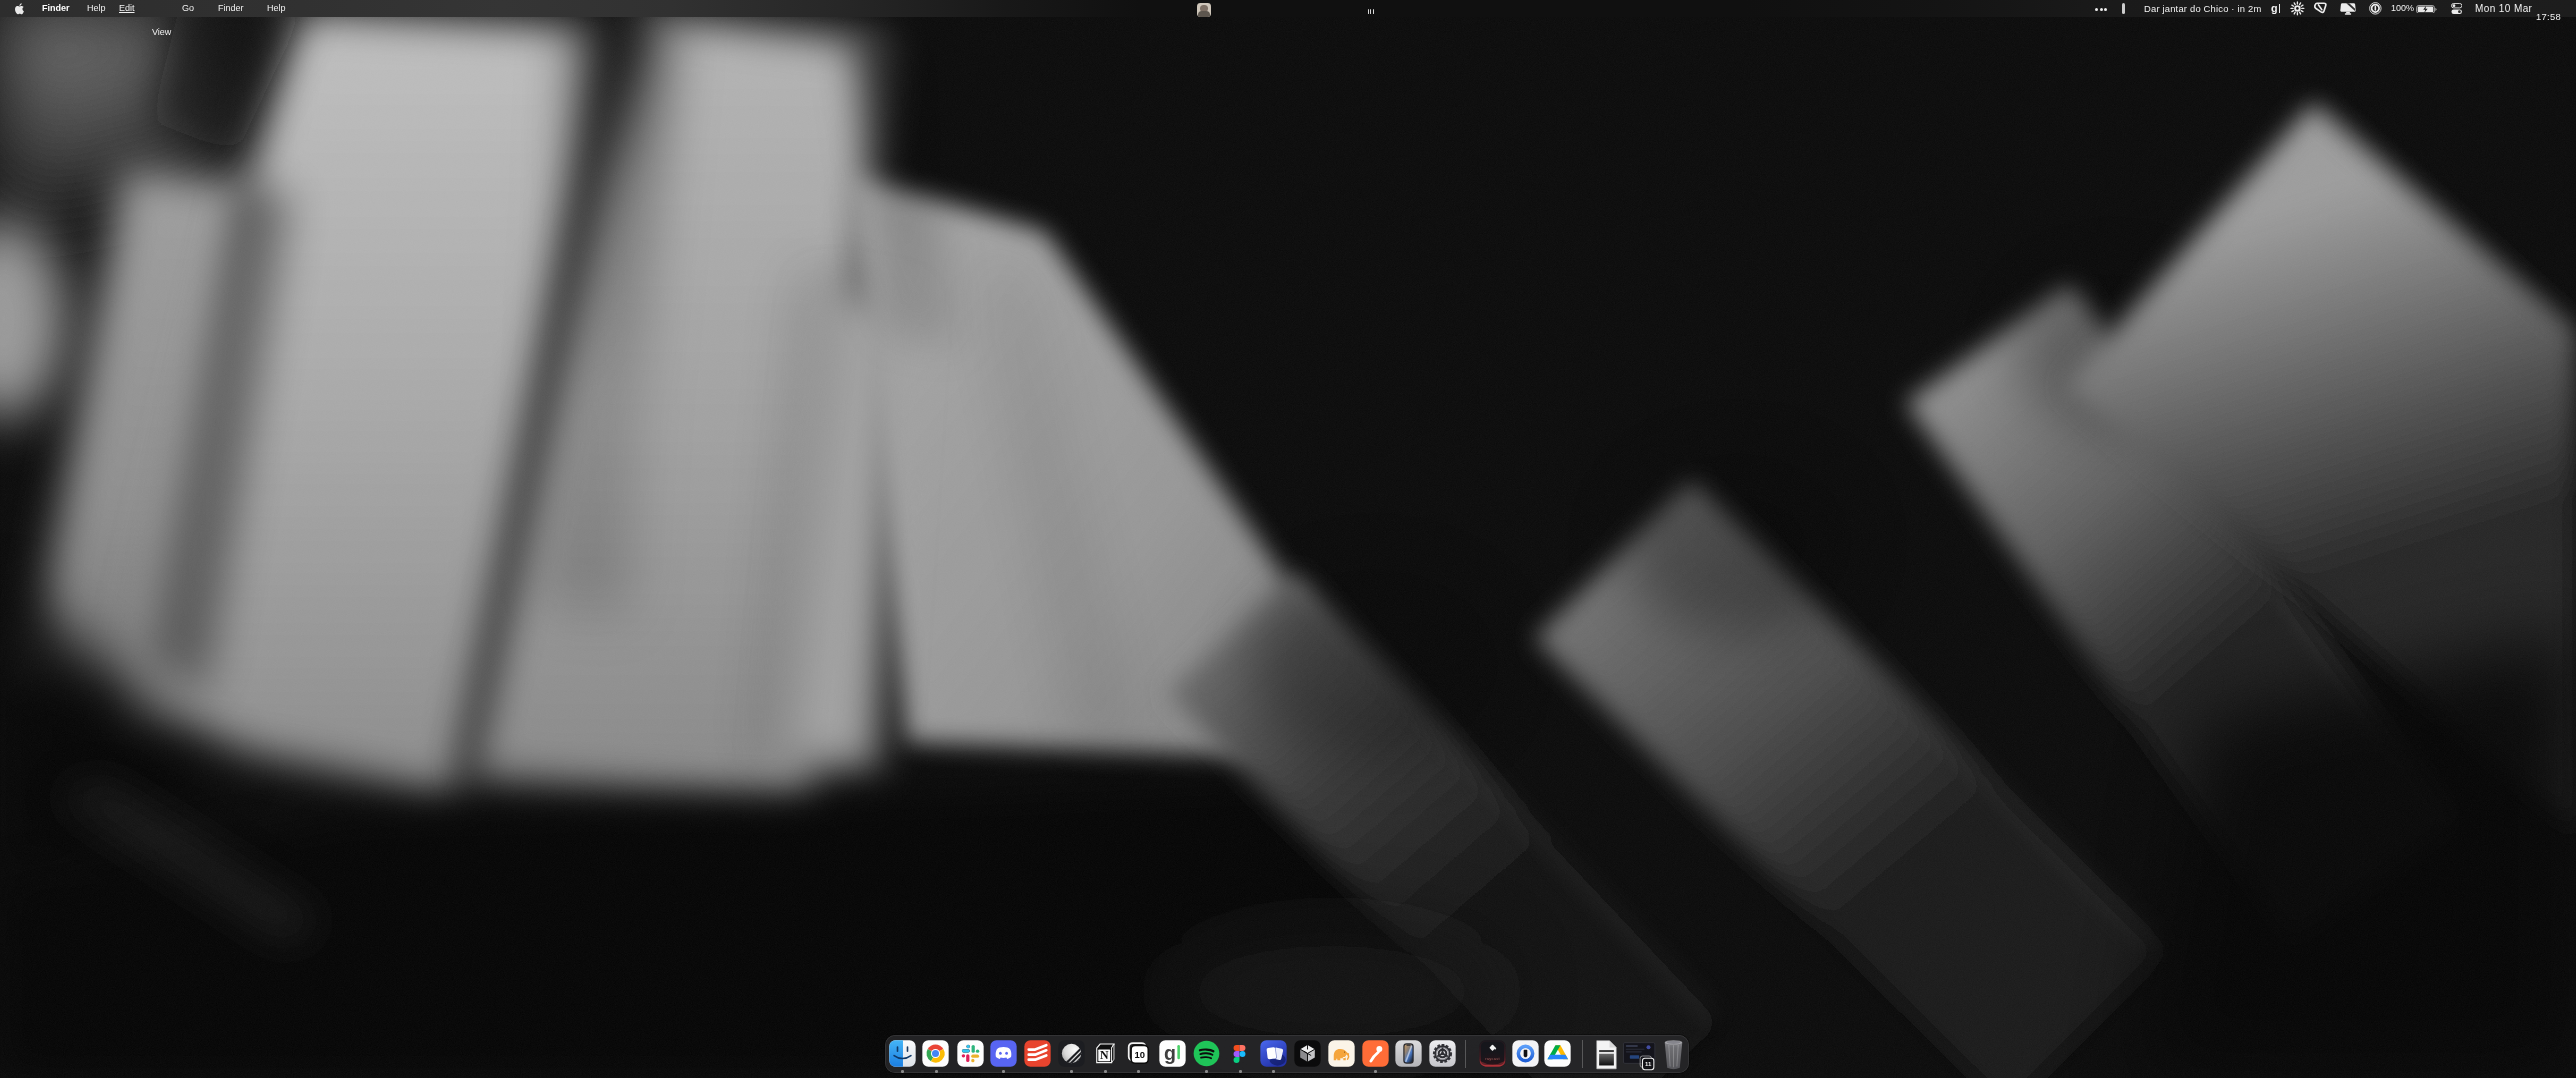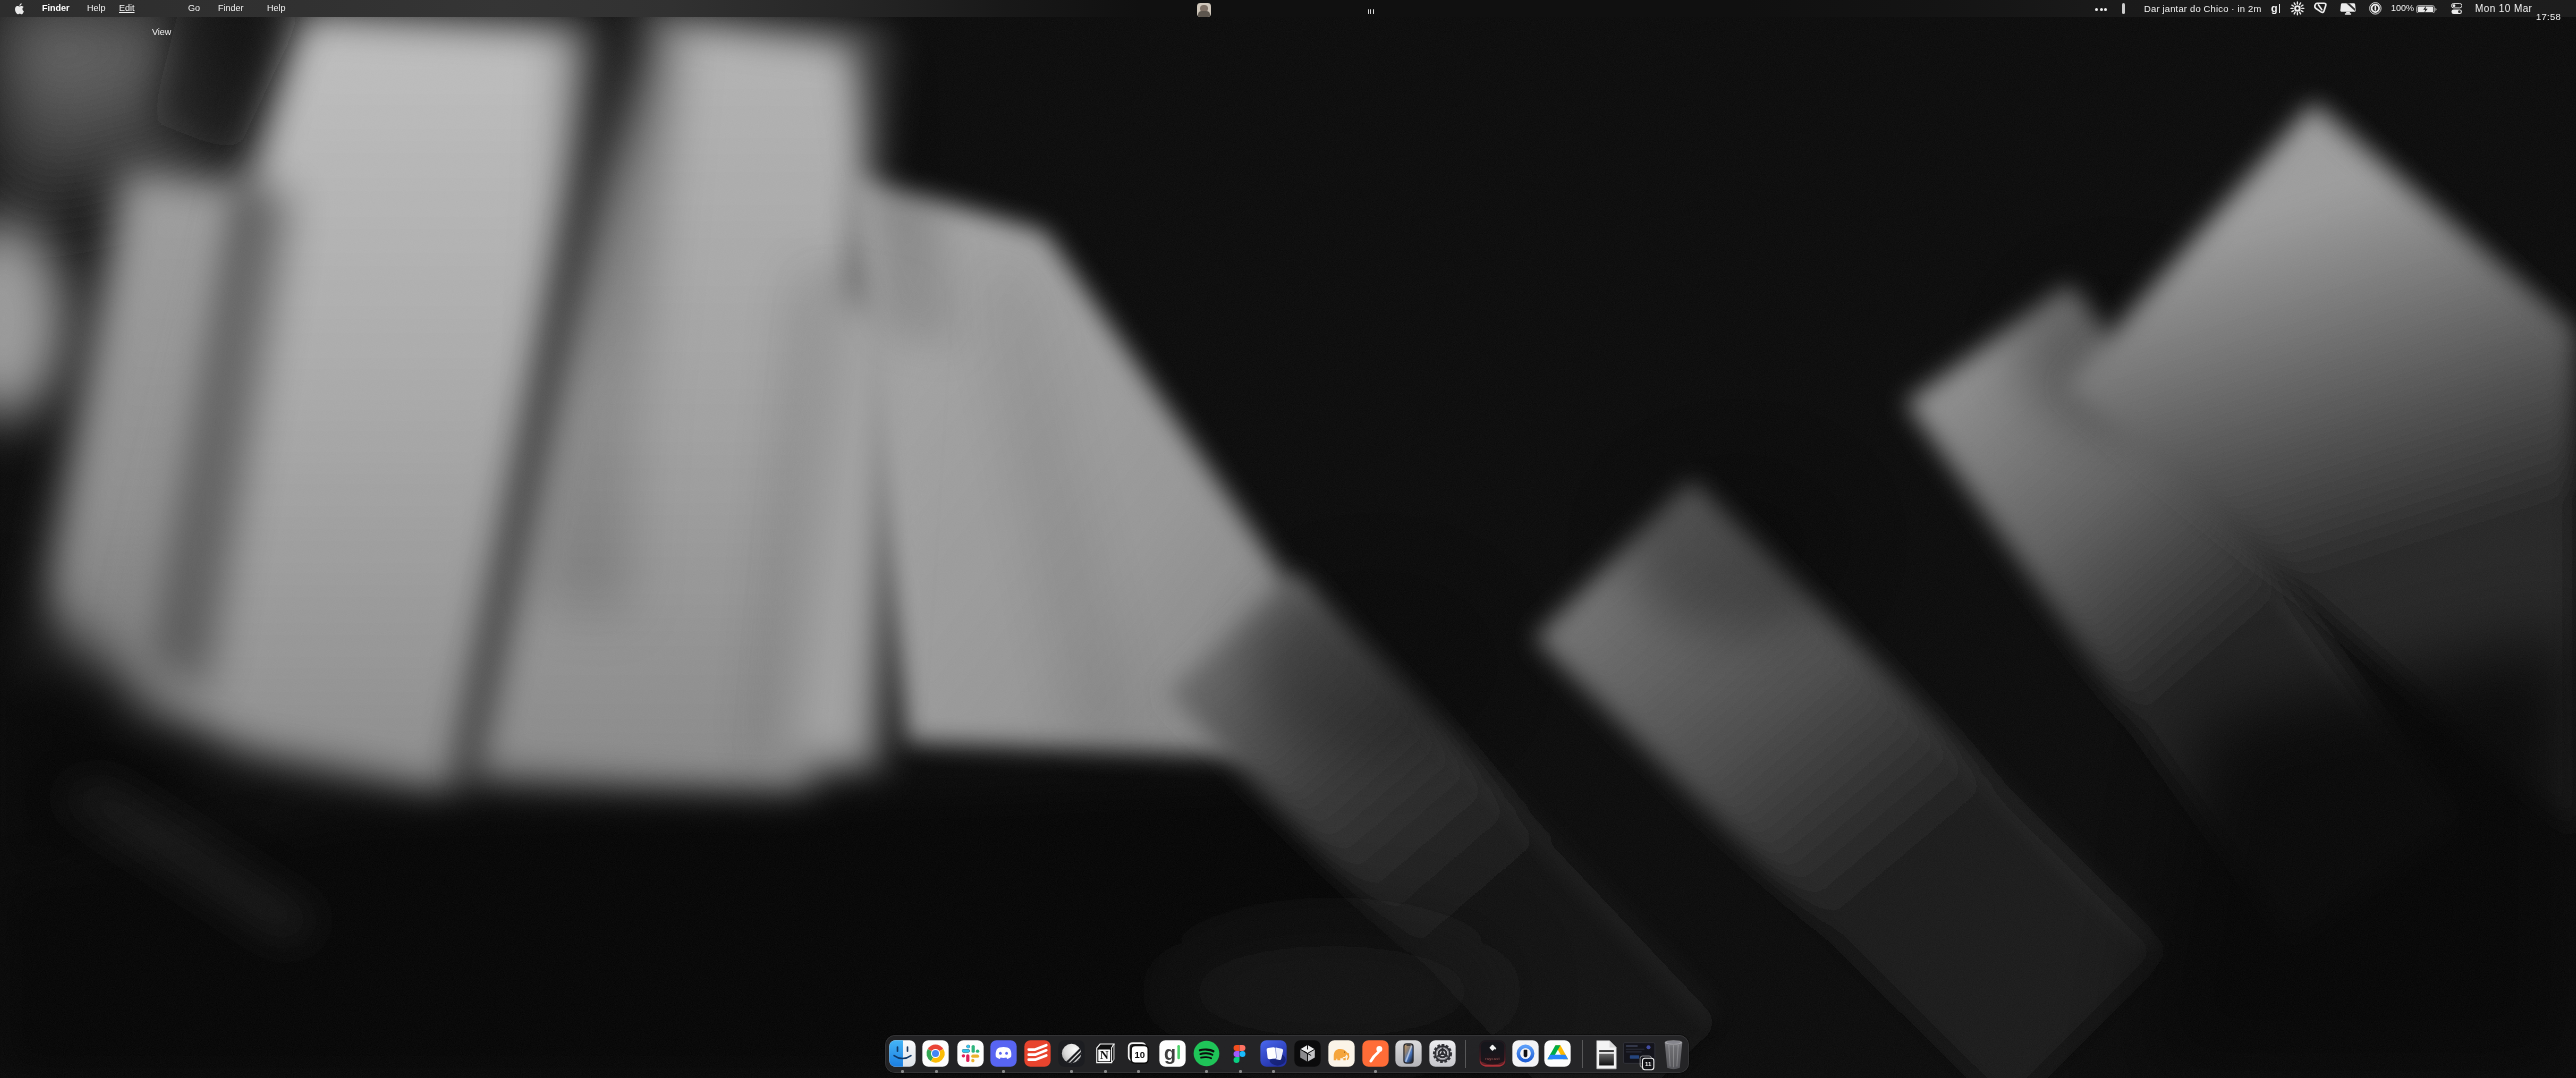--- a/index.html
+++ b/index.html
@@ -142,21 +142,21 @@
 
 <div id="menubar">
 
   <svg class="mi" style="left:14.8px;top:3.4px;" width="10.7" height="11.4" viewBox="0 0 16 17">
     <path fill="#e9e9e9" d="M11.1 9.1c0-2 1.7-3 1.8-3.1-1-1.4-2.5-1.6-3-1.6-1.3-.1-2.5.8-3.1.8-.6 0-1.6-.8-2.7-.7-1.4 0-2.7.8-3.4 2-1.4 2.5-.4 6.2 1 8.2.7 1 1.5 2.1 2.6 2.1 1 0 1.4-.7 2.7-.7 1.3 0 1.6.7 2.7.7 1.1 0 1.8-1 2.5-2 .8-1.2 1.1-2.3 1.1-2.4 0 0-2.1-.8-2.2-3.3zM9.1 3.1c.6-.7 1-1.7.9-2.7-.9 0-1.9.6-2.5 1.3-.5.6-1 1.6-.9 2.6 1 .1 2-.5 2.5-1.2z"></path>
   </svg>
   <div class="mi" style="left:42px;font-weight:bold;color:#fff;">Finder</div>
   <div class="mi" style="left:87px;">Help</div>
   <div class="mi" style="left:119px;text-decoration:underline;">Edit</div>
   <div class="mi" style="left:152px;margin-top:24px;">View</div>
-  <div class="mi" style="left:188px;">Go</div>
+  <div class="mi" style="left:182px;">Go</div>
   <div class="mi" style="left:218px;">Finder</div>
   <div class="mi" style="left:267px;">Help</div>
 
   <div class="mi" style="left:1197px;top:2.7px;width:14px;height:14px;border-radius:3.4px;overflow:hidden;background:#cfc6ba;">
     <div style="position:absolute;left:3.4px;top:2px;width:7.4px;height:7.4px;border-radius:50%;background:#7e7065;"></div>
     <div style="position:absolute;left:1.3px;top:8px;width:11.4px;height:6.7px;border-radius:4px 4px 0 0;background:#5d564e;"></div>
   </div>
   <div class="mi" style="left:1368px;top:9.4px;width:1.1px;height:4.7px;background:#d8d8d8;border-radius:0.7px;"></div>
   <div class="mi" style="left:1370px;top:9.4px;width:1.1px;height:4.7px;background:#d8d8d8;border-radius:0.7px;"></div>
   <div class="mi" style="left:1373px;top:9.4px;width:1.1px;height:4.7px;background:#d8d8d8;border-radius:0.7px;"></div>

